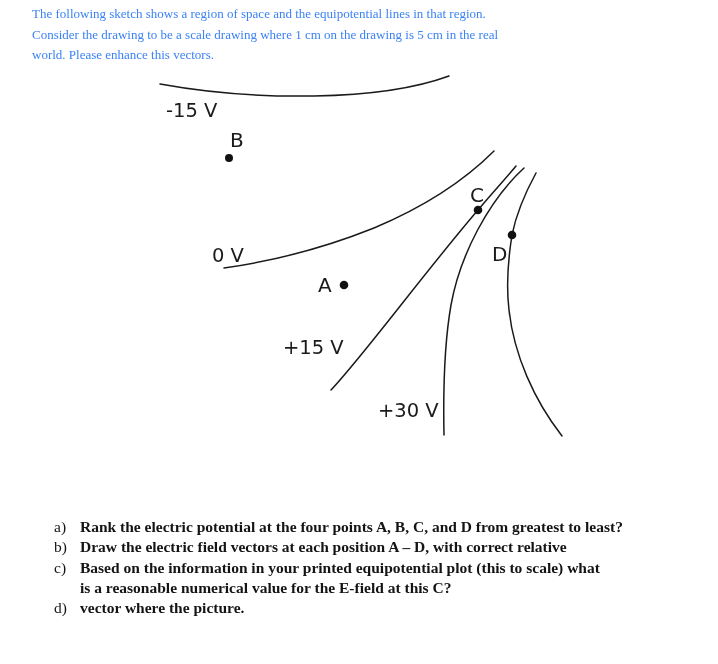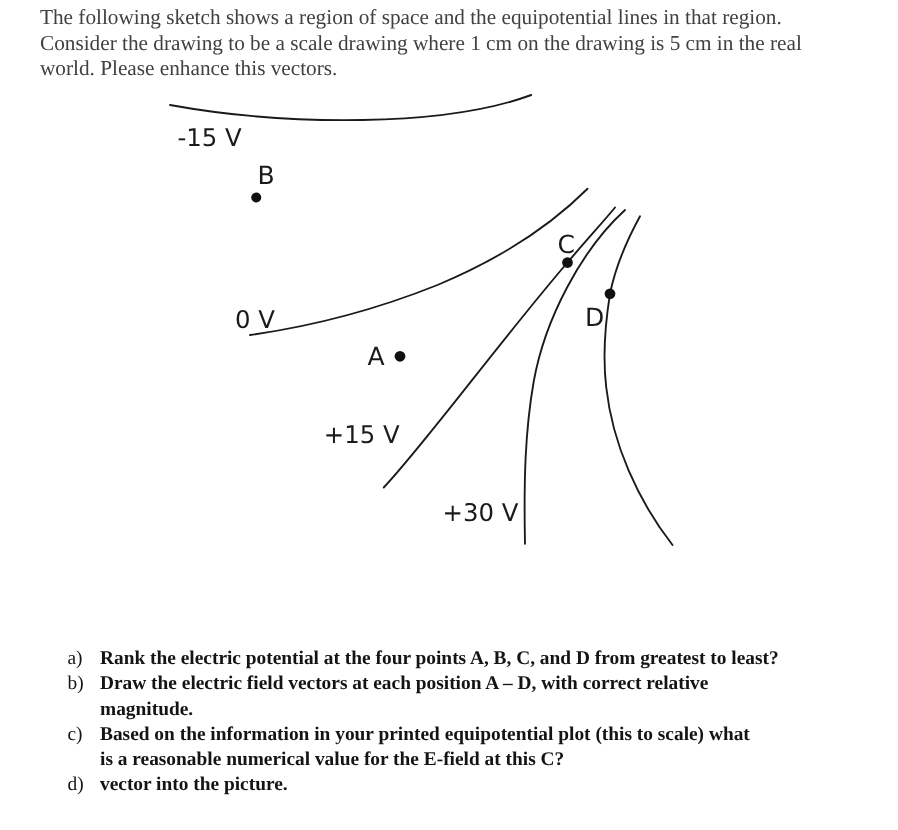--- a/index.html
+++ b/index.html
@@ -19,35 +19,36 @@
     position: relative;
     width: 718px;
     height: 664px;
     background: #ffffff;
   }
   .intro {
     position: absolute;
     left: 32px;
     top: 4px;
     width: 660px;
-    font-size: 17px;
+    font-size: 13px;
     line-height: 20.5px;
-    color: #404040;
+    color: #3b82f6;
     font-family: "Liberation Serif", "DejaVu Serif", serif;
   }
   .intro p {
     margin: 0;
     white-space: nowrap;
   }
   #figure {
     position: absolute;
     left: 0px;
     top: 55px;
     width: 600px;
     height: 420px;
+    padding-left: 24px;
   }
   #figure svg {
     display: block;
   }
   .vlabel, .ptlabel {
     font-family: "DejaVu Sans", "Liberation Sans", sans-serif;
     fill: #1a1a1a;
   }
   .questions {
     position: absolute;
@@ -124,34 +125,33 @@
       <div class="qmark">a)</div>
       <div class="qtext">
         <span>Rank the electric potential at the four points A, B, C, and D from greatest to least?</span>
       </div>
     </div>
 
     <div class="qrow">
       <div class="qmark">b)</div>
       <div class="qtext">
         <span>Draw the electric field vectors at each position A – D, with correct relative</span>
-        <span>magnitude.</span>
       </div>
     </div>
 
     <div class="qrow">
       <div class="qmark">c)</div>
       <div class="qtext">
         <span>Based on the information in your printed equipotential plot (this to scale) what</span>
         <span>is a reasonable numerical value for the E-field at this C?</span>
       </div>
     </div>
 
     <div class="qrow">
       <div class="qmark">d)</div>
       <div class="qtext">
-        <span>vector into the picture.</span>
+        <span>vector where the picture.</span>
       </div>
     </div>
 
   </div>
 
 </div>
 
 </body></html>

